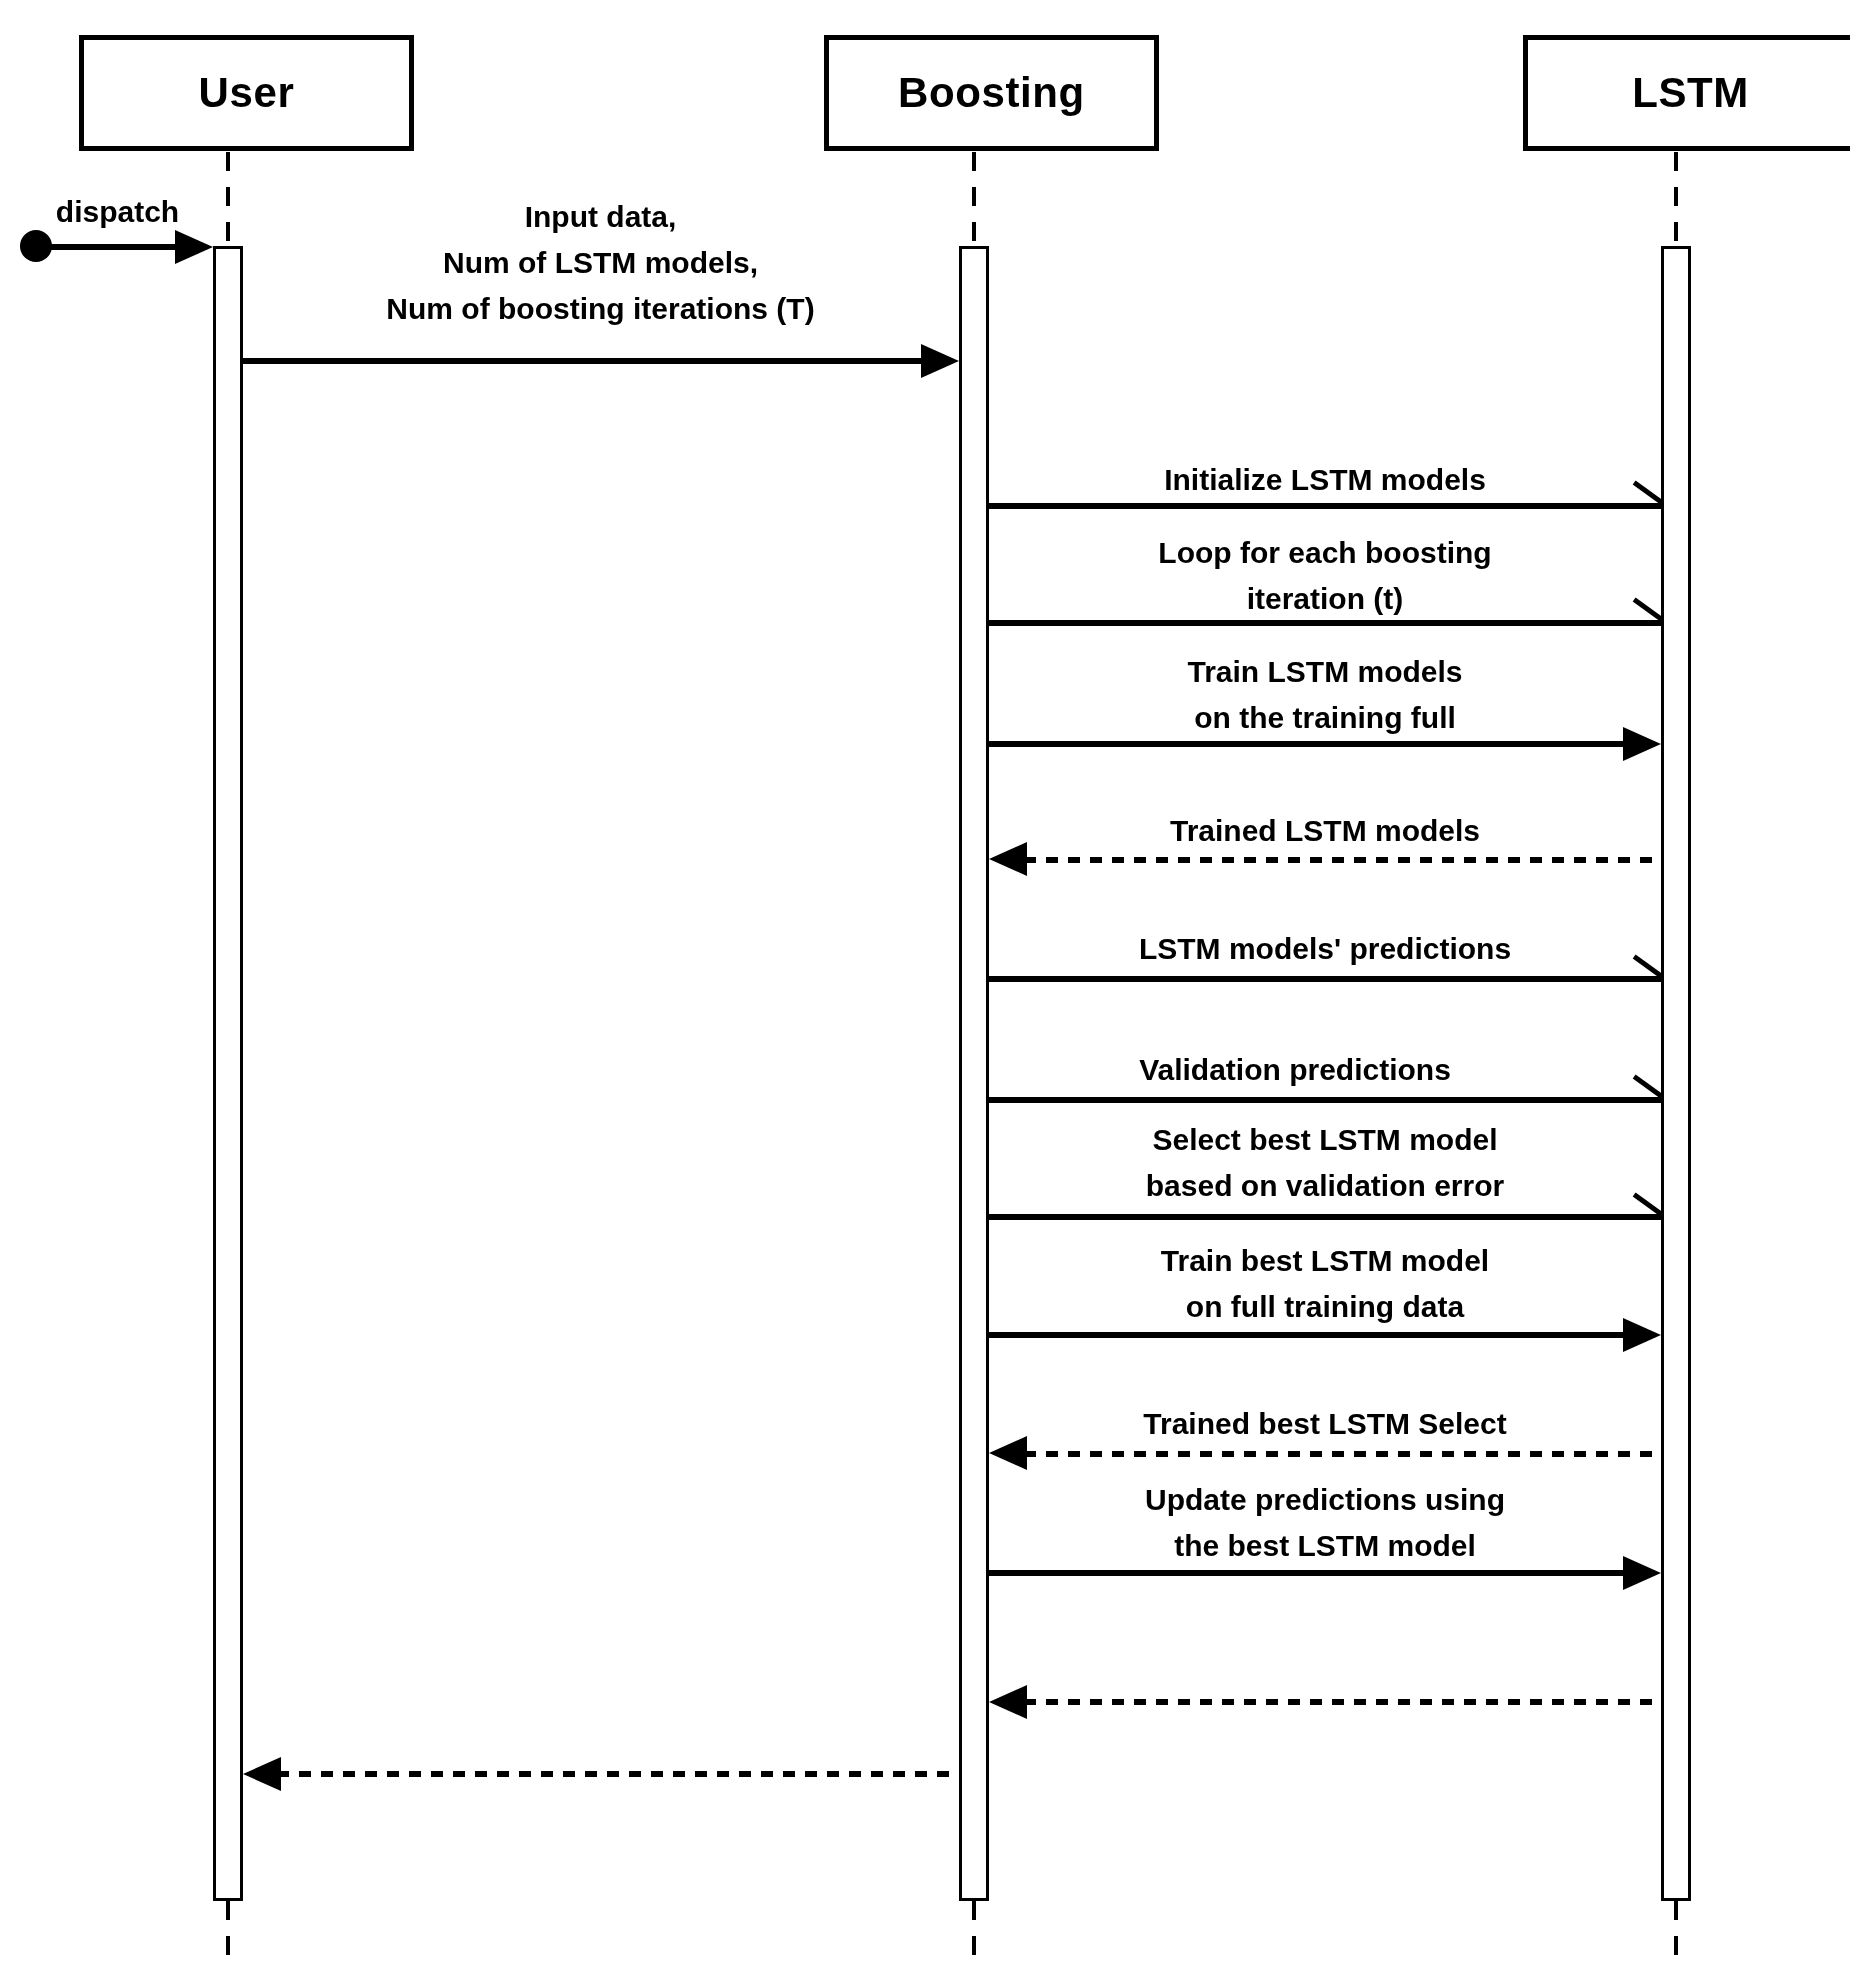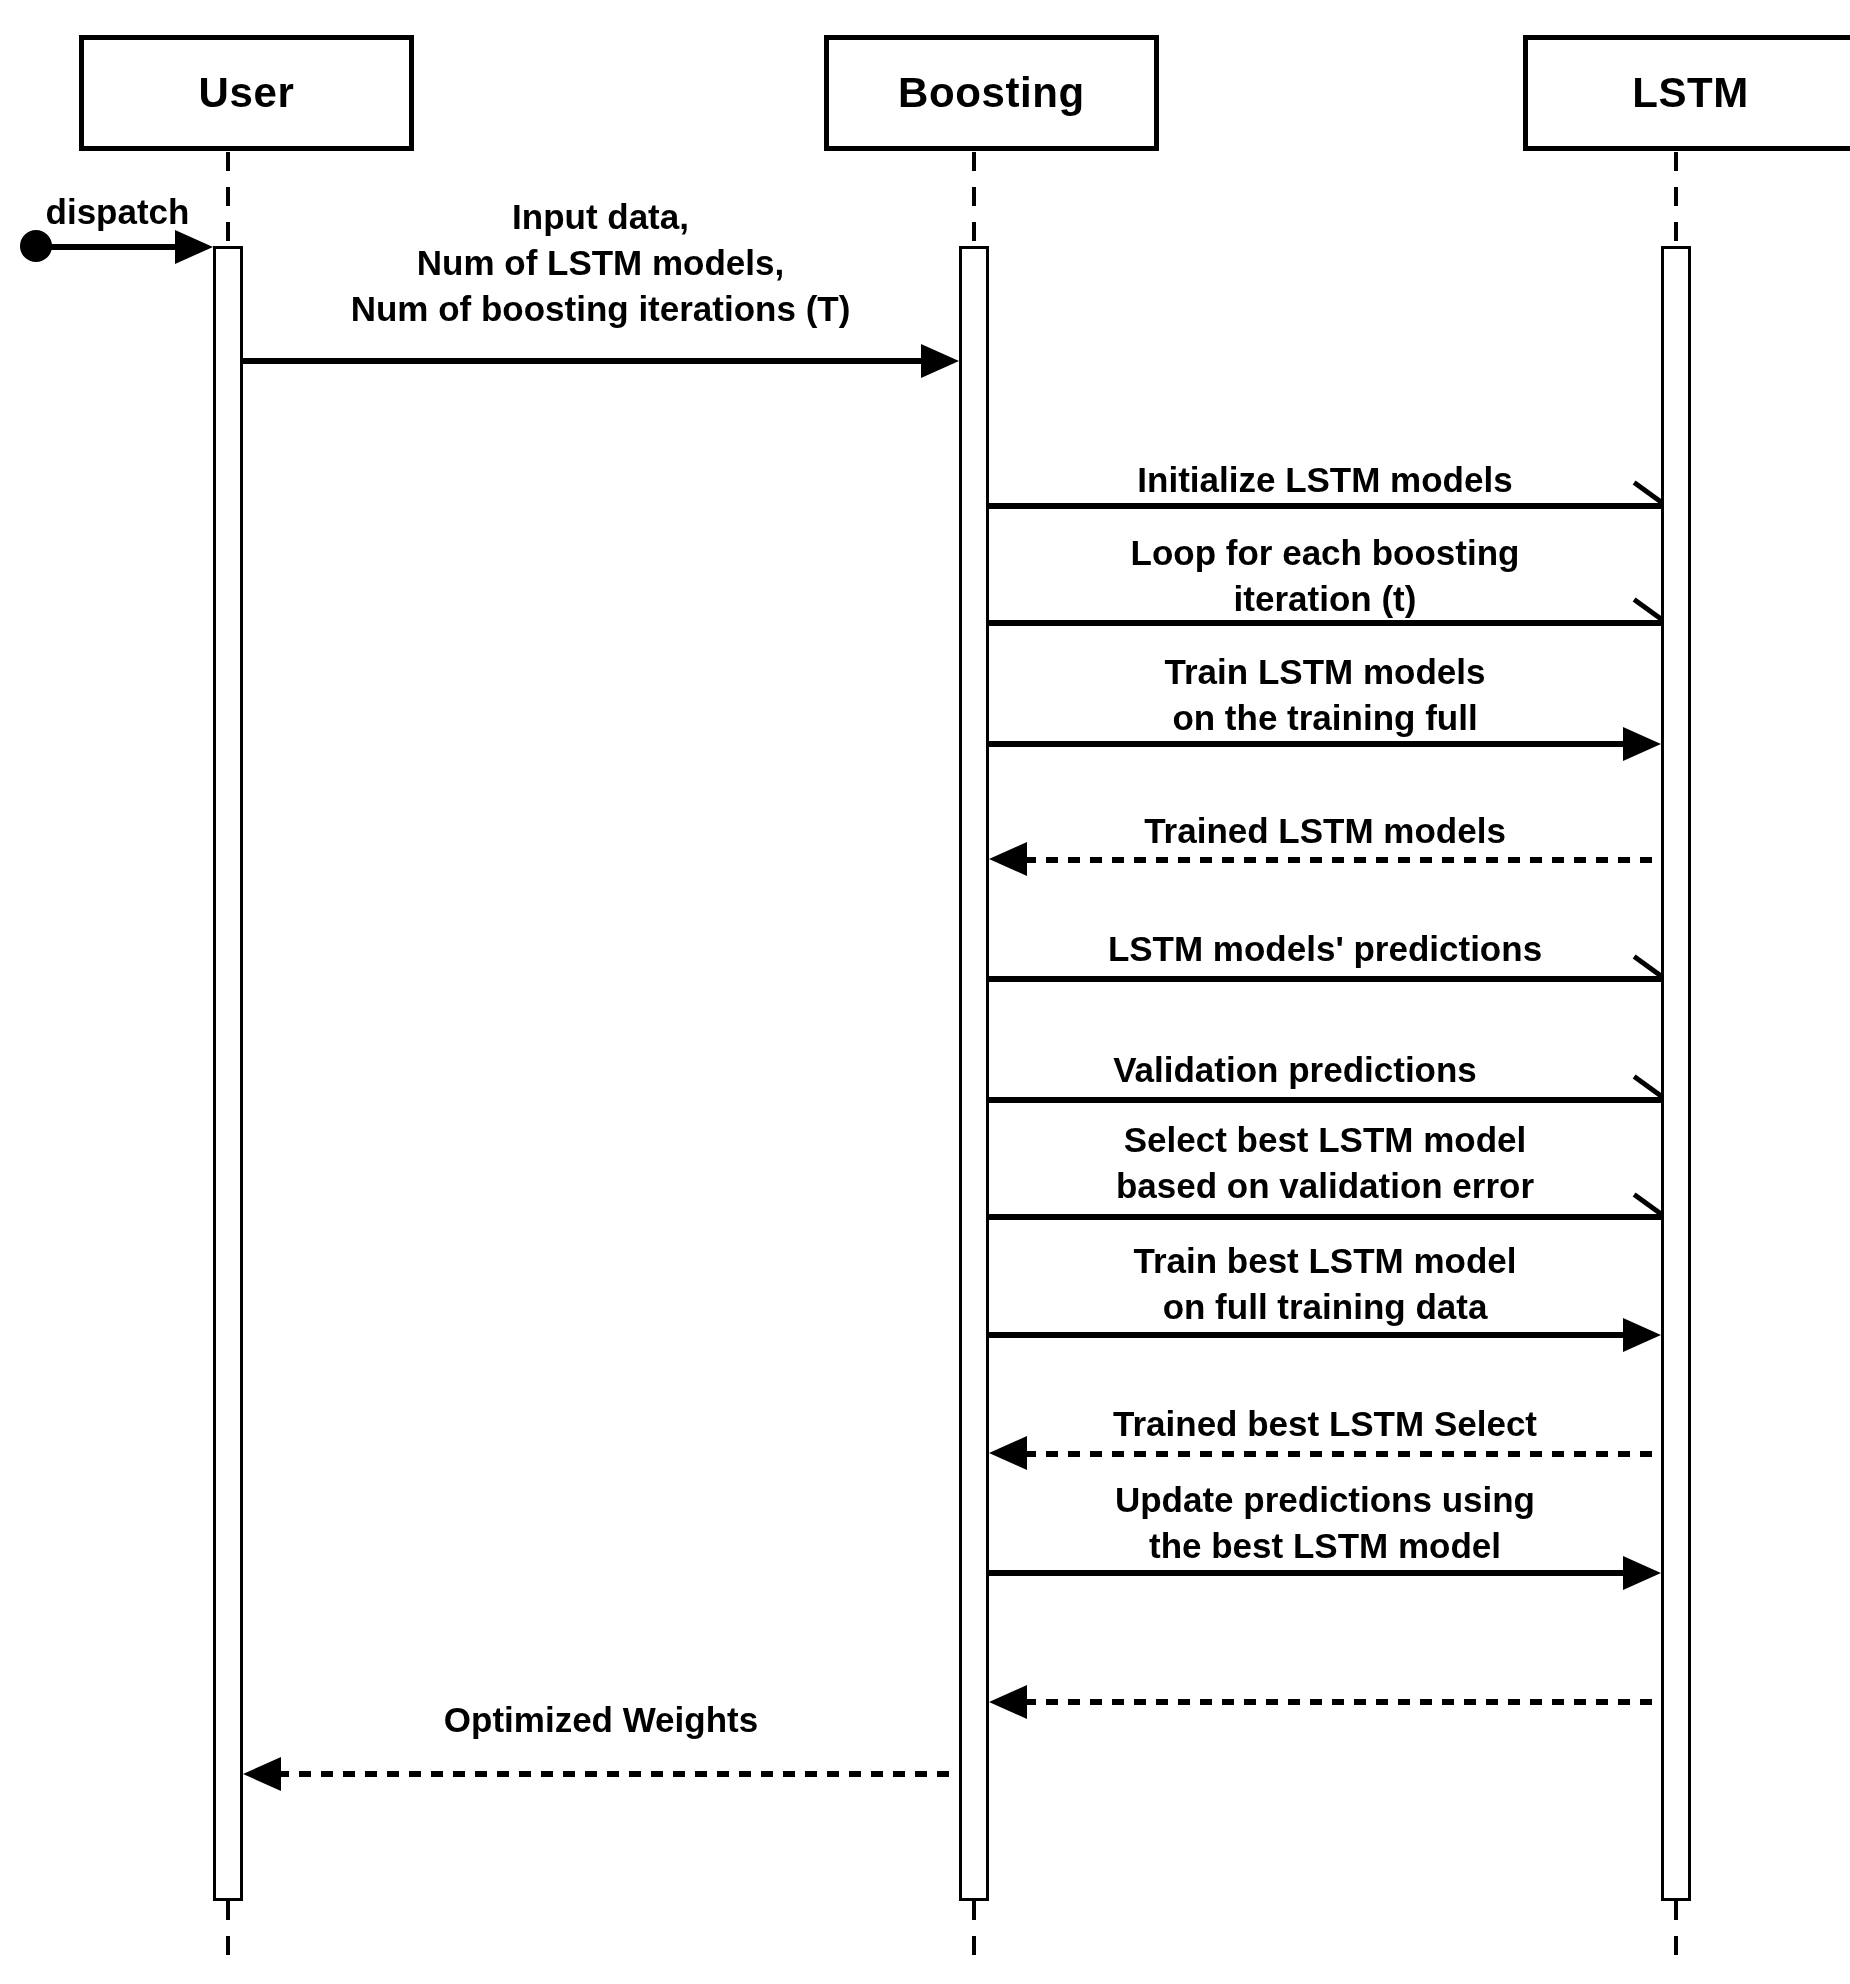--- a/index.html
+++ b/index.html
@@ -37,21 +37,21 @@
     position: absolute;
     top: 246px;
     height: 1655px;
     width: 30px;
     border: 3.7px solid #000;
     background: #fff;
     box-sizing: border-box;
   }
   .msg-label {
     position: absolute;
-    font-size: 35px;
+    font-size: 30px;
     line-height: 46px;
     font-weight: bold;
     text-align: center;
     white-space: pre-line;
   }
   .line {
     position: absolute;
     height: 5.5px;
     background: #000;
   }
@@ -168,18 +168,17 @@
   <div class="headL" style="left:989px; top:1436px"></div>
 
   <div class="msg-label" style="left:992px; top:1477px; width:666px">Update predictions using
 the best LSTM model</div>
   <div class="line" style="left:989px; top:1570px; width:638px"></div>
   <div class="headR" style="left:1623px; top:1556px"></div>
 
   <div class="dline" style="left:1024px; top:1699px; width:637px"></div>
   <div class="headL" style="left:989px; top:1685px"></div>
 
-  <div class="msg-label" style="left:256px; top:1697px; width:690px">Optimized Weights</div>
   <div class="dline" style="left:277px; top:1771px; width:682px"></div>
   <div class="headL" style="left:243px; top:1757px"></div>
 
 </div>
 
 
 </body></html>

